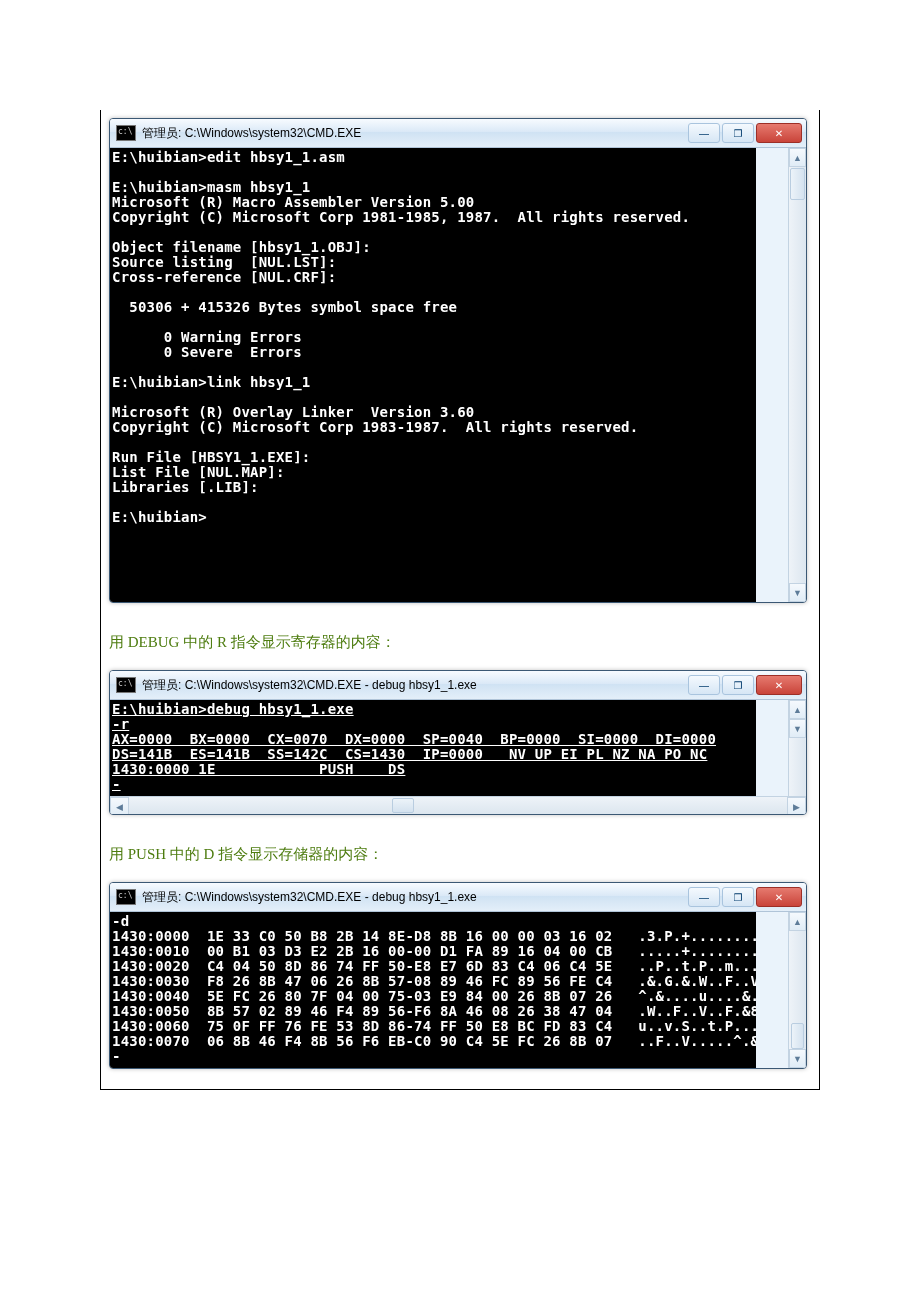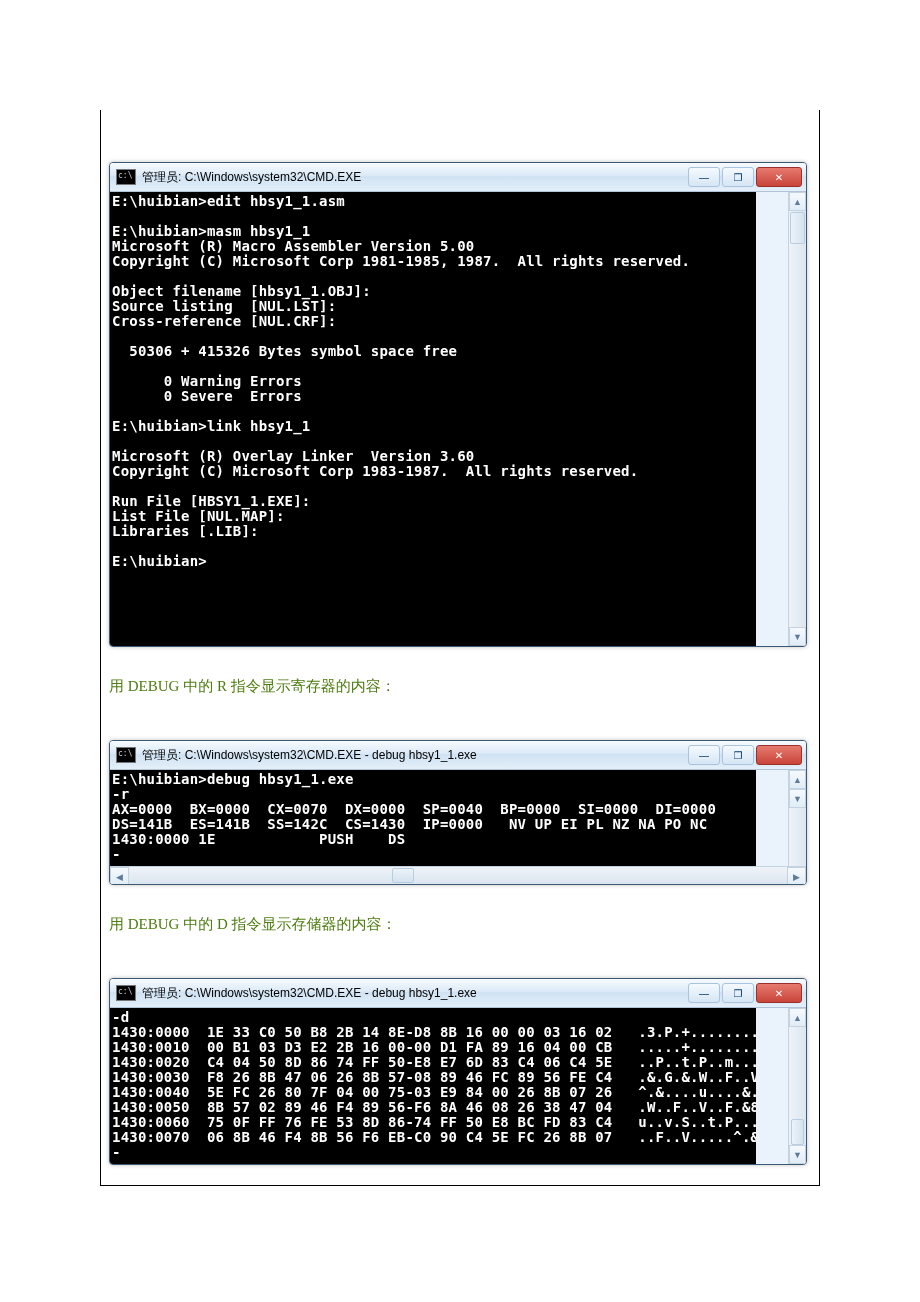--- a/index.html
+++ b/index.html
@@ -25,21 +25,20 @@
     margin: 30px 0 18px 0;
     color: #4d7c0f;
   }
   .cmd-window {
     border: 1px solid #3b5874;
     border-radius: 4px;
     box-shadow: 0 0 4px rgba(0,0,0,0.25);
     overflow: hidden;
     background: #eaf3fb;
     width: 696px;
-    margin-top: 44px;
   }
   .titlebar {
     height: 28px;
     background: linear-gradient(#f7fbff, #dbe9f7 45%, #cfe2f3 46%, #e4eff9);
     border-bottom: 1px solid #b0c4d8;
     display: flex;
     align-items: center;
     padding: 0 4px 0 6px;
     font-family: "Microsoft YaHei", Tahoma, sans-serif;
     font-size: 12px;
@@ -121,21 +120,21 @@
   .harrow {
     width: 17px; height: 100%;
     display:flex; align-items:center; justify-content:center;
     font-size:9px; color:#5e7c99;
     background: linear-gradient(#f5f9fd,#e0ecf6);
     border:1px solid #c3d3e2;
   }
   .htrack { flex:1; position:relative; }
   .hthumb { position:absolute; left:40%; top:1px; bottom:1px; width:20px; background: linear-gradient(#ecf3f9,#d4e2ef); border:1px solid #b9cde0; border-radius:2px; }
   .console1 { height: 450px; }
-  .console2 { height: 92px; }
+  .console2 { height: 92px; text-decoration: underline; }
   .console3 { height: 152px; }
 </style>
 </head>
 <body>
 
 <div class="page">
 <div class="content-box">
 
   <div class="cmd-window">
     <div class="titlebar">
@@ -209,21 +208,21 @@
     </div>
     <div class="hscrollbar">
       <div class="harrow">◀</div>
       <div class="htrack">
             <div class="hthumb"></div>
           </div>
       <div class="harrow">▶</div>
     </div>
   </div>
 
-  <p class="caption">用 DEBUG 中的 D 指令显示存储器的内容：</p>
+  <p class="caption">用 PUSH 中的 D 指令显示存储器的内容：</p>
 
   <div class="cmd-window">
     <div class="titlebar">
       <span class="cmd-icon"></span>
       <span class="title-text">管理员: C:\Windows\system32\CMD.EXE - debug  hbsy1_1.exe</span>
       <div class="win-btns">
         <div class="win-btn min">—</div>
         <div class="win-btn max">❐</div>
         <div class="win-btn close">✕</div>
       </div>

